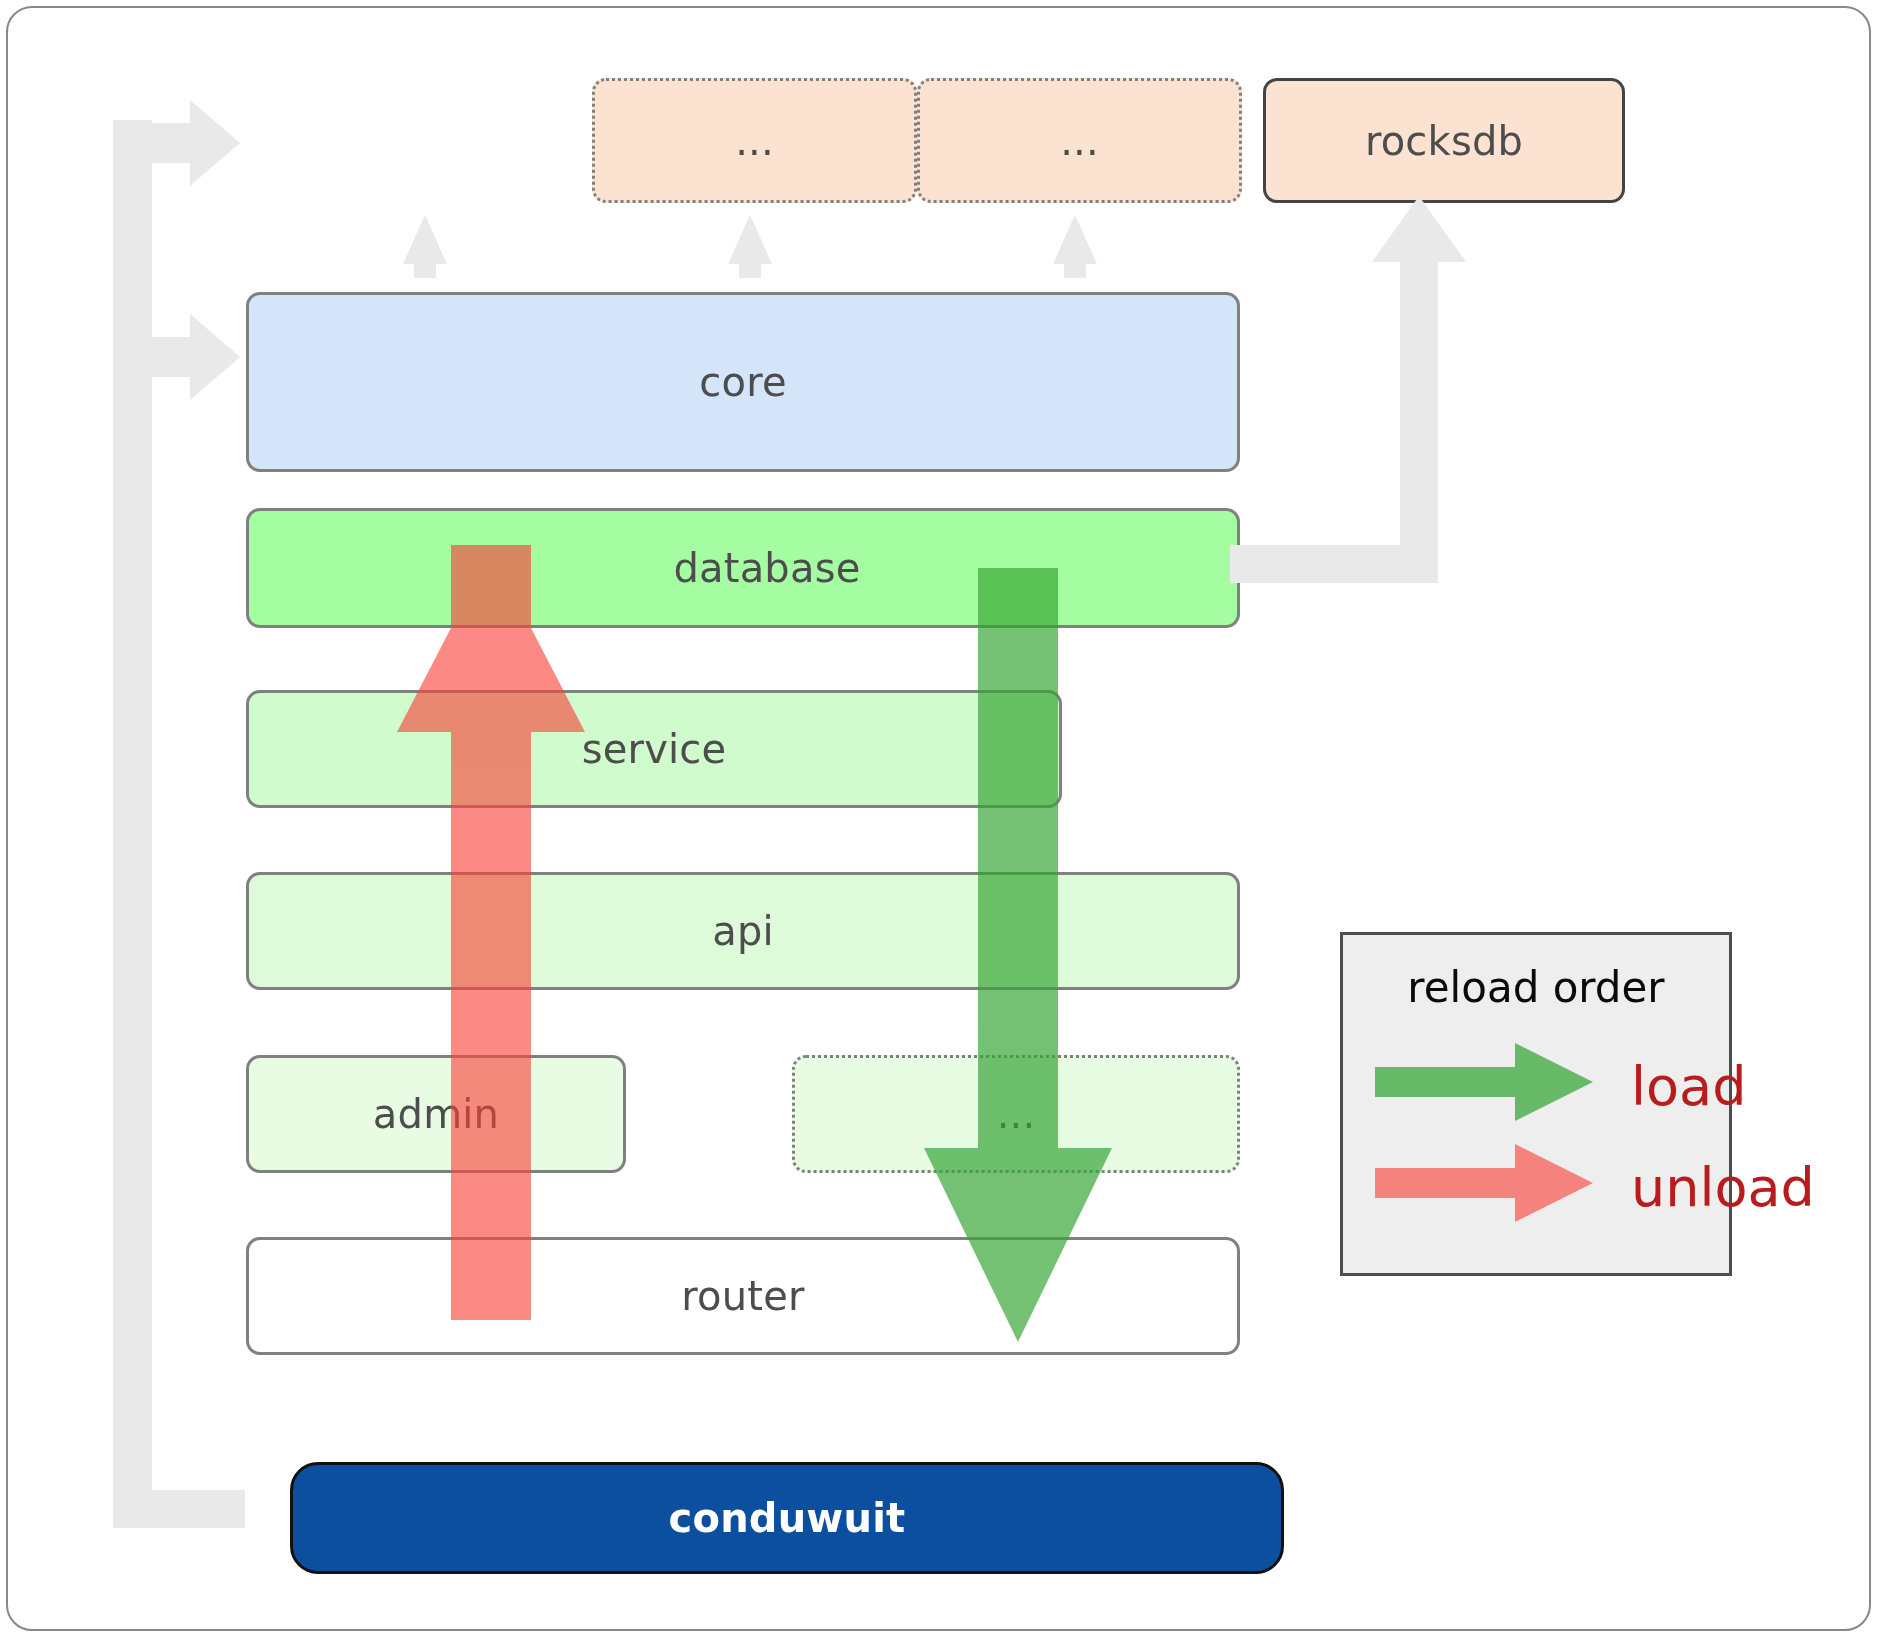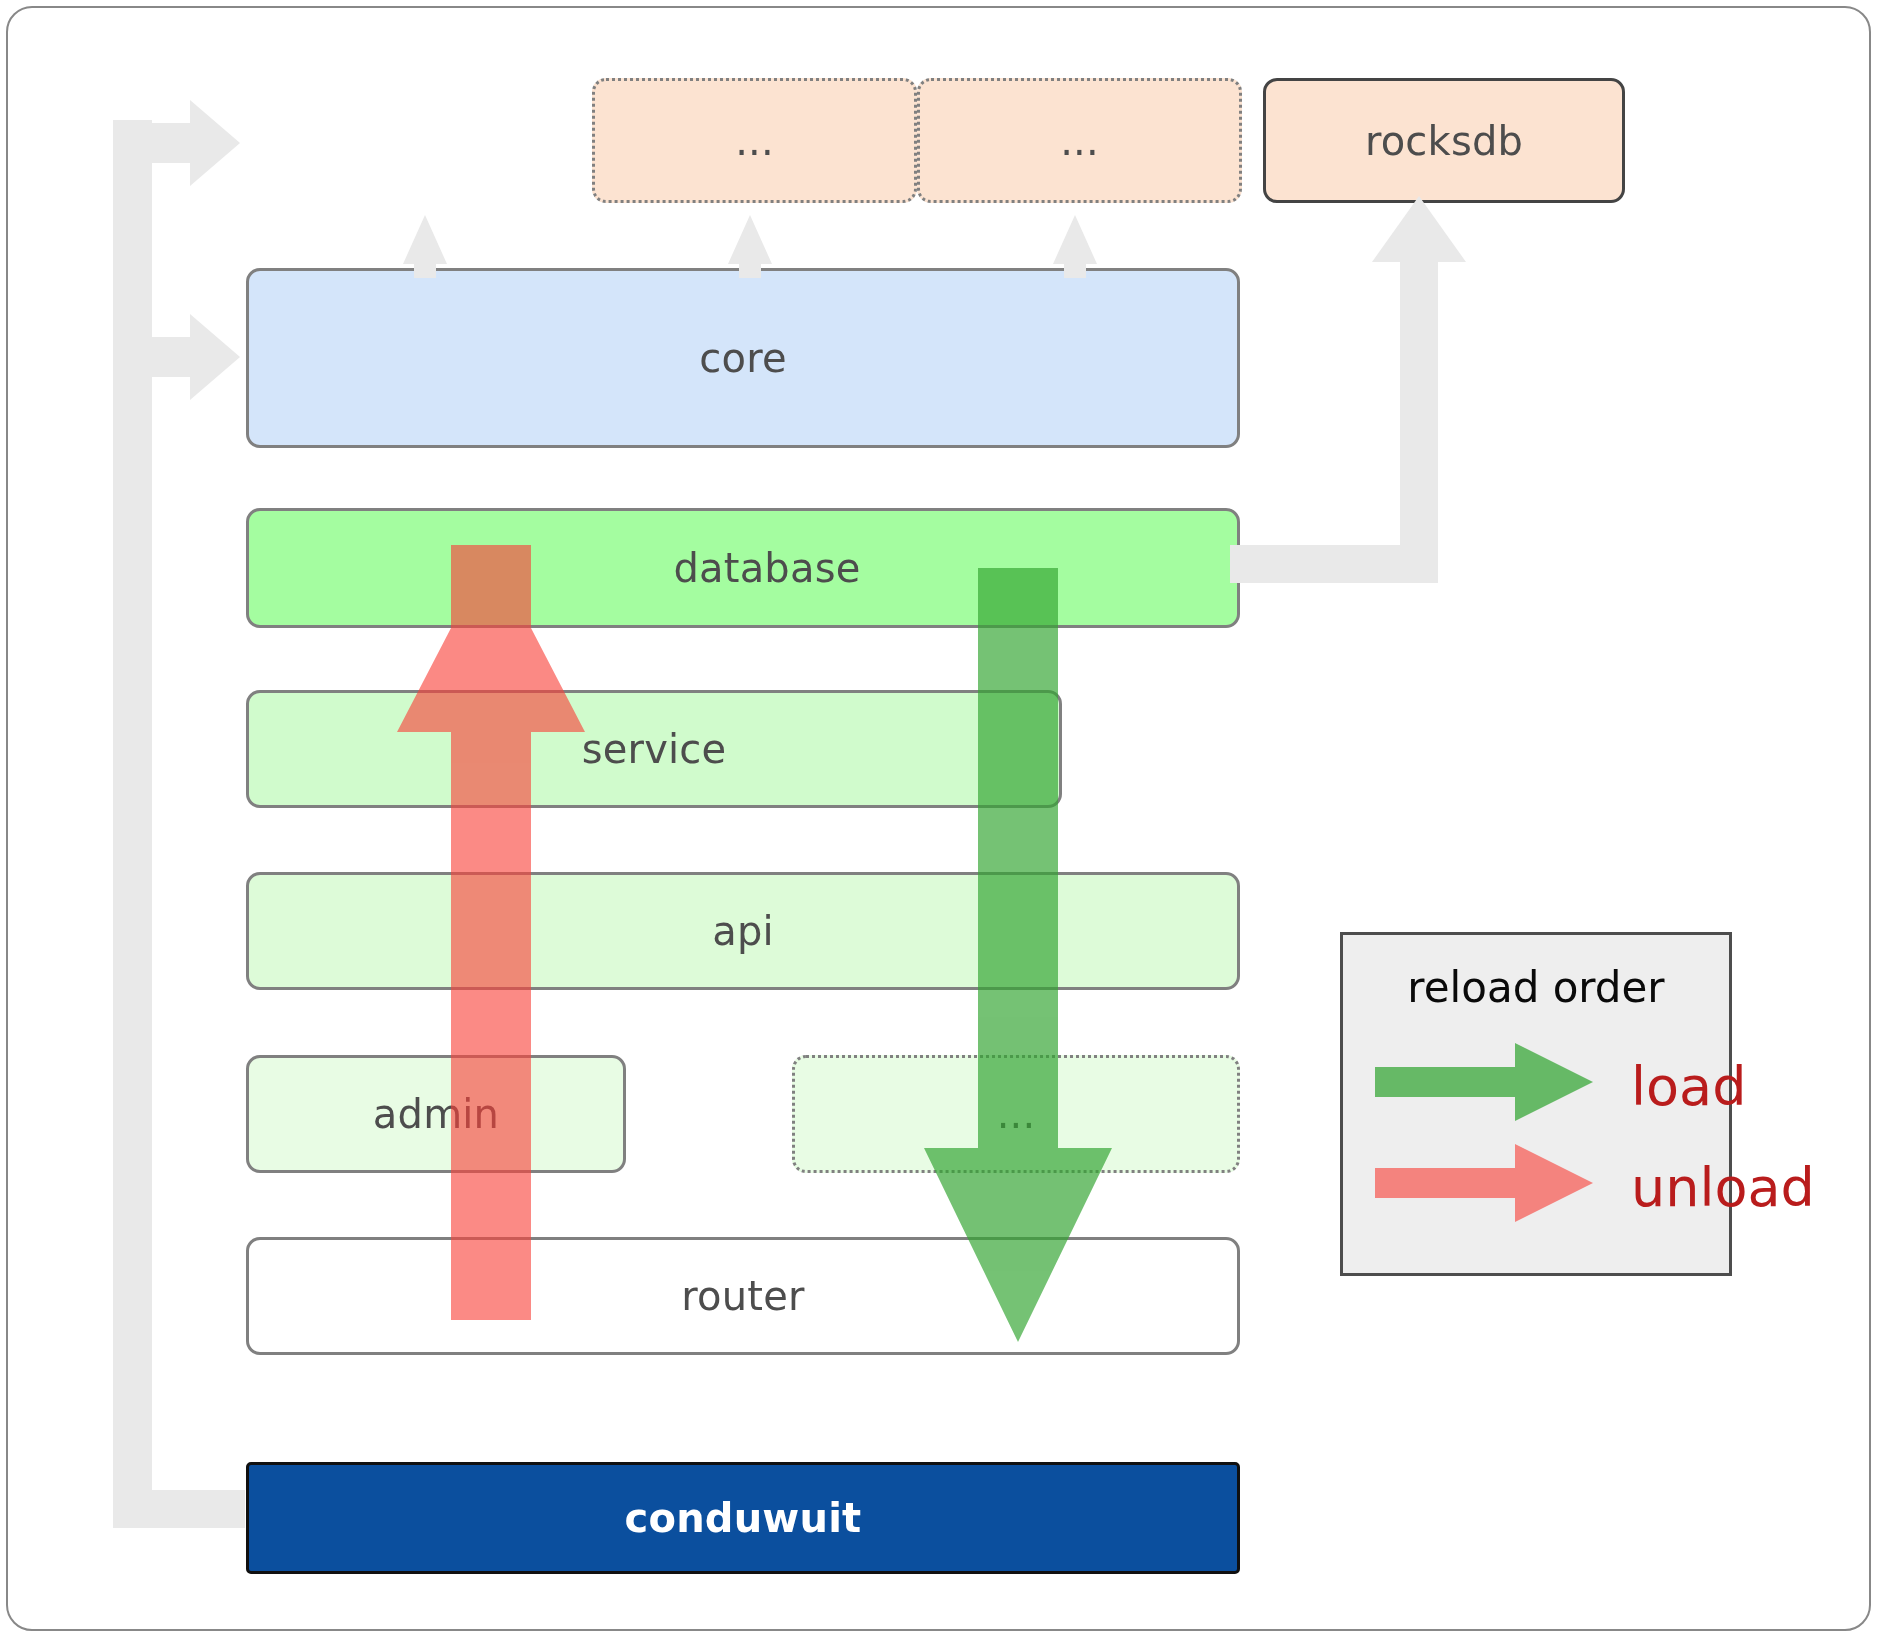--- a/index.html
+++ b/index.html
@@ -46,33 +46,34 @@
     letter-spacing: 0.2px;
   }
   .node .lbl { position: relative; z-index: 2; }
 
   .node.solid  { border: 3px solid #808080; }
   .node.dark   { border: 3px solid #444444; }
   .node.dotted { border: 3px dotted #808080; }
 
   
   .fill-peach  { background: #fce3d1; }
-  .fill-blue   { background: #d4e5fa; }
+  .fill-blue   { background: #d4e5fa; margin-top: 24px; }
   .fill-green1 { background: #a4fda0; }
   .fill-green2 { background: #d0fbcc; }
   .fill-green3 { background: #ddfbd8; }
   .fill-green4 { background: #e8fce4; }
   .fill-white  { background: #ffffff; }
   .fill-navy   { background: #0b4f9e; }
 
   .node.navy {
     border: 3px solid #101010;
     color: #ffffff;
     font-weight: bold;
-    border-radius: 5px;
+    border-radius: 28px;
+    margin-left: 44px;
   }
 
   
   .layer {
     position: absolute;
     left: 0; top: 0;
     width: 1883px;
     height: 1643px;
     pointer-events: none;
   }

